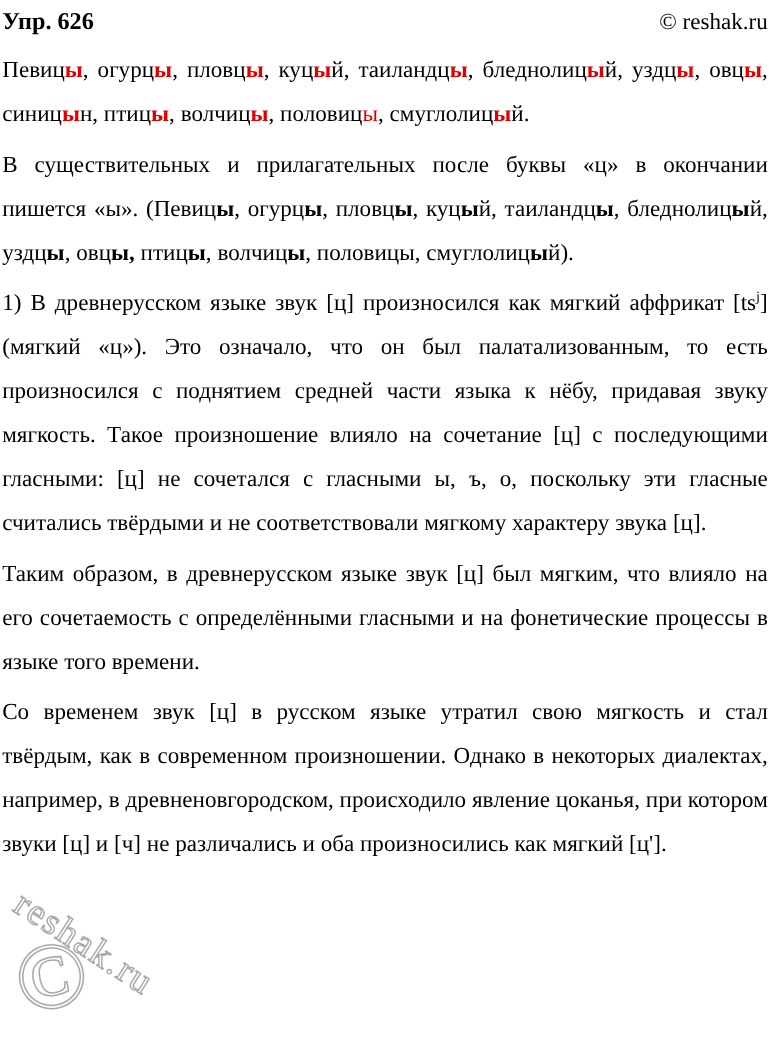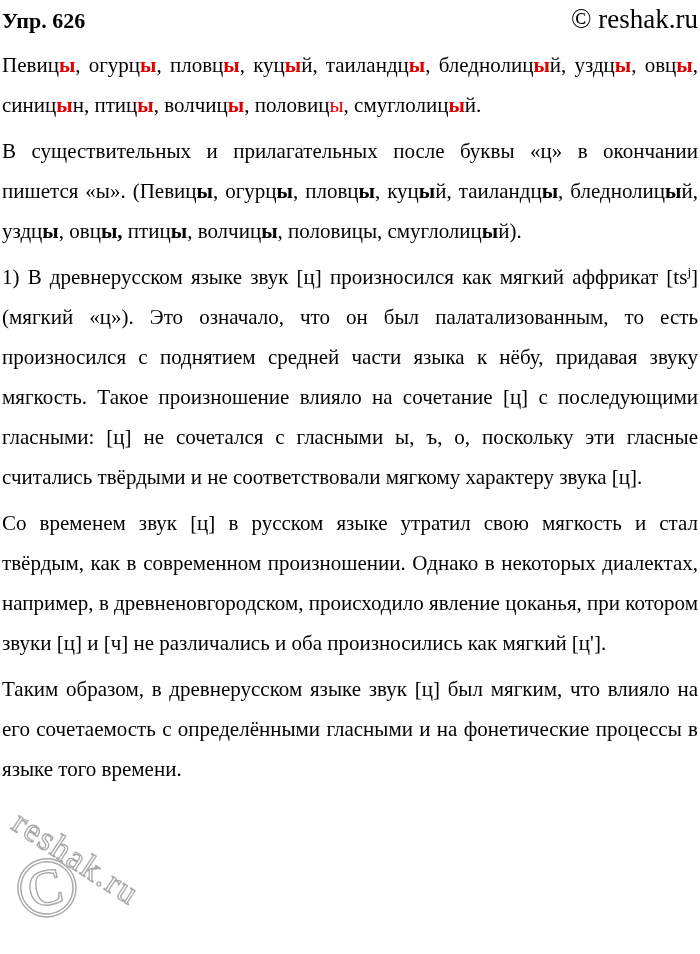--- a/index.html
+++ b/index.html
@@ -22,21 +22,21 @@
     align-items: baseline;
     margin: 2px 0 10px 0;
     text-align: center;
   }
   .exercise-title {
     font-weight: bold;
     font-size: 22px;
     line-height: 28px;
   }
   .copyright {
-    font-size: 27px;
+    font-size: 21px;
     line-height: 28px;
   }
   p.para {
     margin: 0 0 6px 0;
     font-size: 21px;
     line-height: 40px;
     text-align: justify;
   }
   .seg-n { }
   .seg-b { font-weight: bold; }
@@ -82,16 +82,16 @@
 <div class="page">
   <div class="header-row">
     <div class="exercise-title">Упр. 626</div>
     <div class="copyright">© reshak.ru</div>
   </div>
 
   <main>
     <p class="para"><span class="seg-n">Певиц</span><span class="seg-r">ы</span><span class="seg-n">, огурц</span><span class="seg-r">ы</span><span class="seg-n">, пловц</span><span class="seg-r">ы</span><span class="seg-n">, куц</span><span class="seg-r">ы</span><span class="seg-n">й, таиландц</span><span class="seg-r">ы</span><span class="seg-n">, бледнолиц</span><span class="seg-r">ы</span><span class="seg-n">й, уздц</span><span class="seg-r">ы</span><span class="seg-n">, овц</span><span class="seg-r">ы</span><span class="seg-n">, синиц</span><span class="seg-r">ы</span><span class="seg-n">н, птиц</span><span class="seg-r">ы</span><span class="seg-n">, волчиц</span><span class="seg-r">ы</span><span class="seg-n">, половиц</span><span class="seg-rn">ы</span><span class="seg-n">, смуглолиц</span><span class="seg-r">ы</span><span class="seg-n">й.</span></p>
     <p class="para"><span class="seg-n">В существительных и прилагательных после буквы «ц» в окончании пишется «ы». (Певиц</span><span class="seg-b">ы</span><span class="seg-n">, огурц</span><span class="seg-b">ы</span><span class="seg-n">, пловц</span><span class="seg-b">ы</span><span class="seg-n">, куц</span><span class="seg-b">ы</span><span class="seg-n">й, таиландц</span><span class="seg-b">ы</span><span class="seg-n">, бледнолиц</span><span class="seg-b">ы</span><span class="seg-n">й, уздц</span><span class="seg-b">ы</span><span class="seg-n">, овц</span><span class="seg-b">ы,</span><span class="seg-n"> птиц</span><span class="seg-b">ы</span><span class="seg-n">, волчиц</span><span class="seg-b">ы</span><span class="seg-n">, половицы, смуглолиц</span><span class="seg-b">ы</span><span class="seg-n">й).</span></p>
     <p class="para"><span class="seg-n">1) В древнерусском языке звук [ц] произносился как мягкий аффрикат [ts</span><sup class="seg-sup">j</sup><span class="seg-n">] (мягкий «ц»). Это означало, что он был палатализованным, то есть произносился с поднятием средней части языка к нёбу, придавая звуку мягкость. Такое произношение влияло на сочетание [ц] с последующими гласными: [ц] не сочетался с гласными ы, ъ, о, поскольку эти гласные считались твёрдыми и не соответствовали мягкому характеру звука [ц].</span></p>
+    <p class="para"><span class="seg-n">Таким образом, в древнерусском языке звук [ц] был мягким, что влияло на его сочетаемость с определёнными гласными и на фонетические процессы в языке того времени.</span></p>
     <p class="para"><span class="seg-n">Со временем звук [ц] в русском языке утратил свою мягкость и стал твёрдым, как в современном произношении. Однако в некоторых диалектах, например, в древненовгородском, происходило явление цоканья, при котором звуки [ц] и [ч] не различались и оба произносились как мягкий [ц'].</span></p>
-    <p class="para"><span class="seg-n">Таким образом, в древнерусском языке звук [ц] был мягким, что влияло на его сочетаемость с определёнными гласными и на фонетические процессы в языке того времени.</span></p>
   </main>
 </div>
 
 </body></html>

